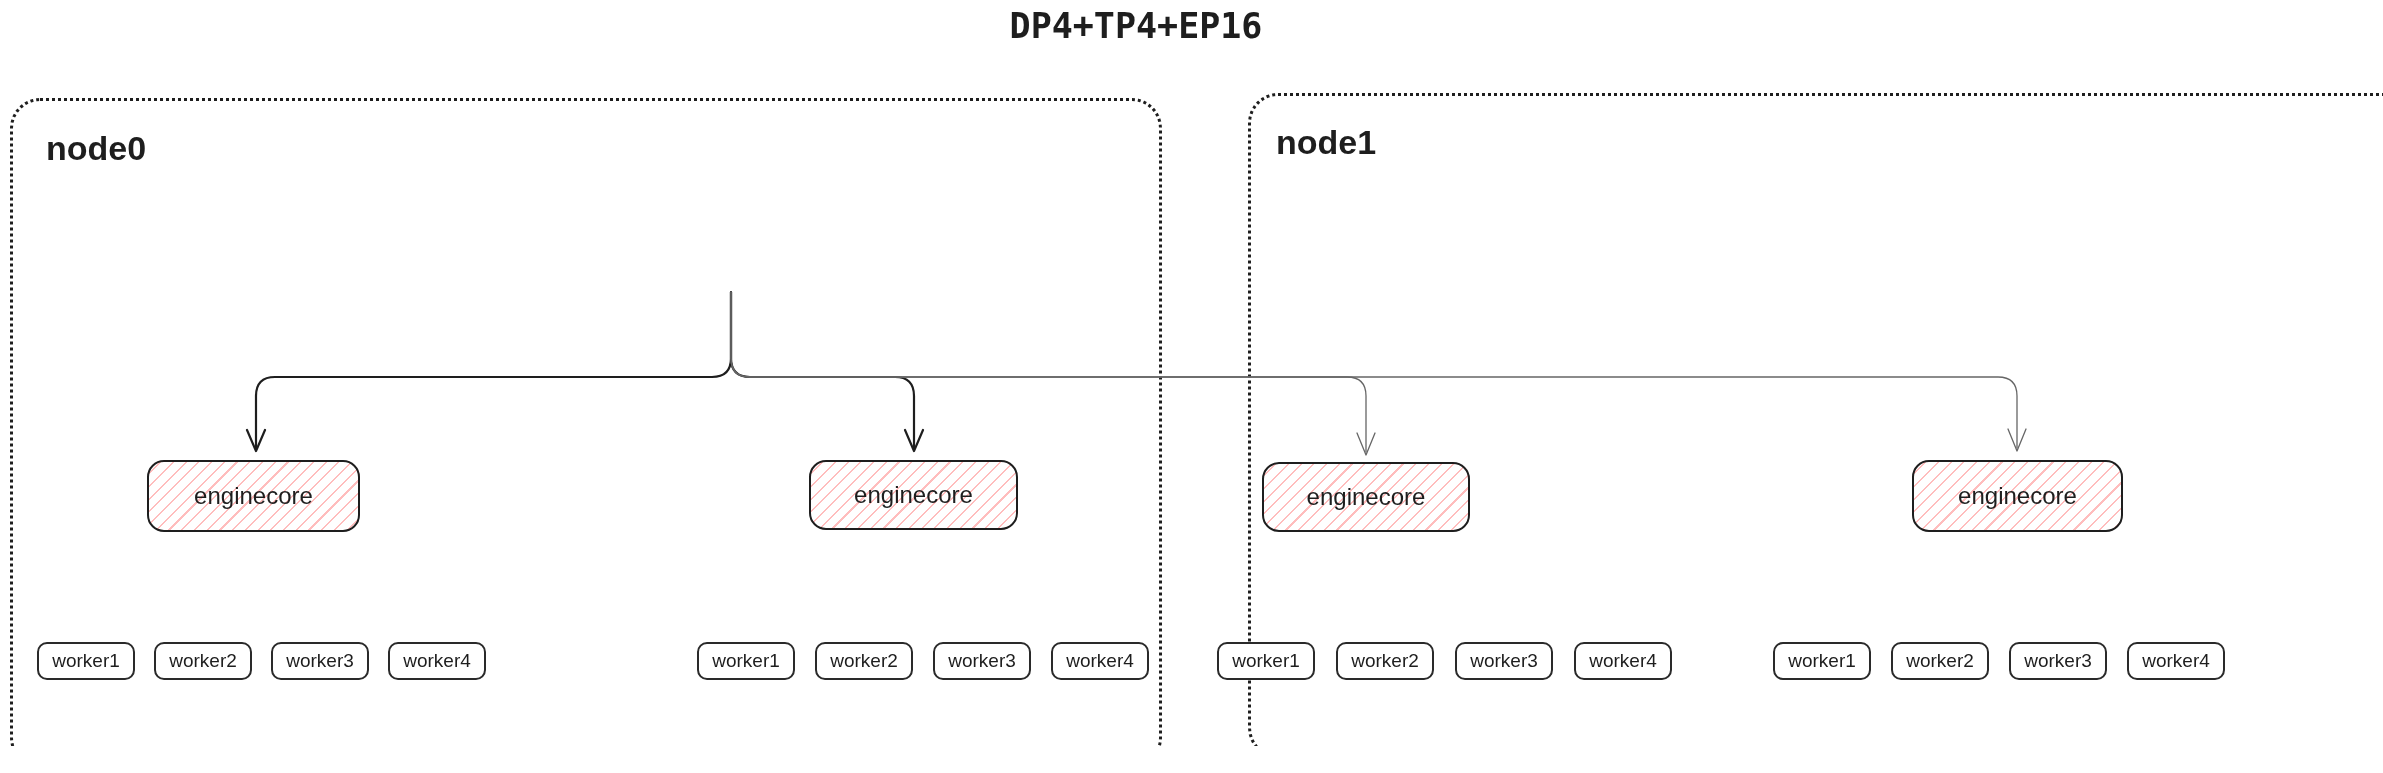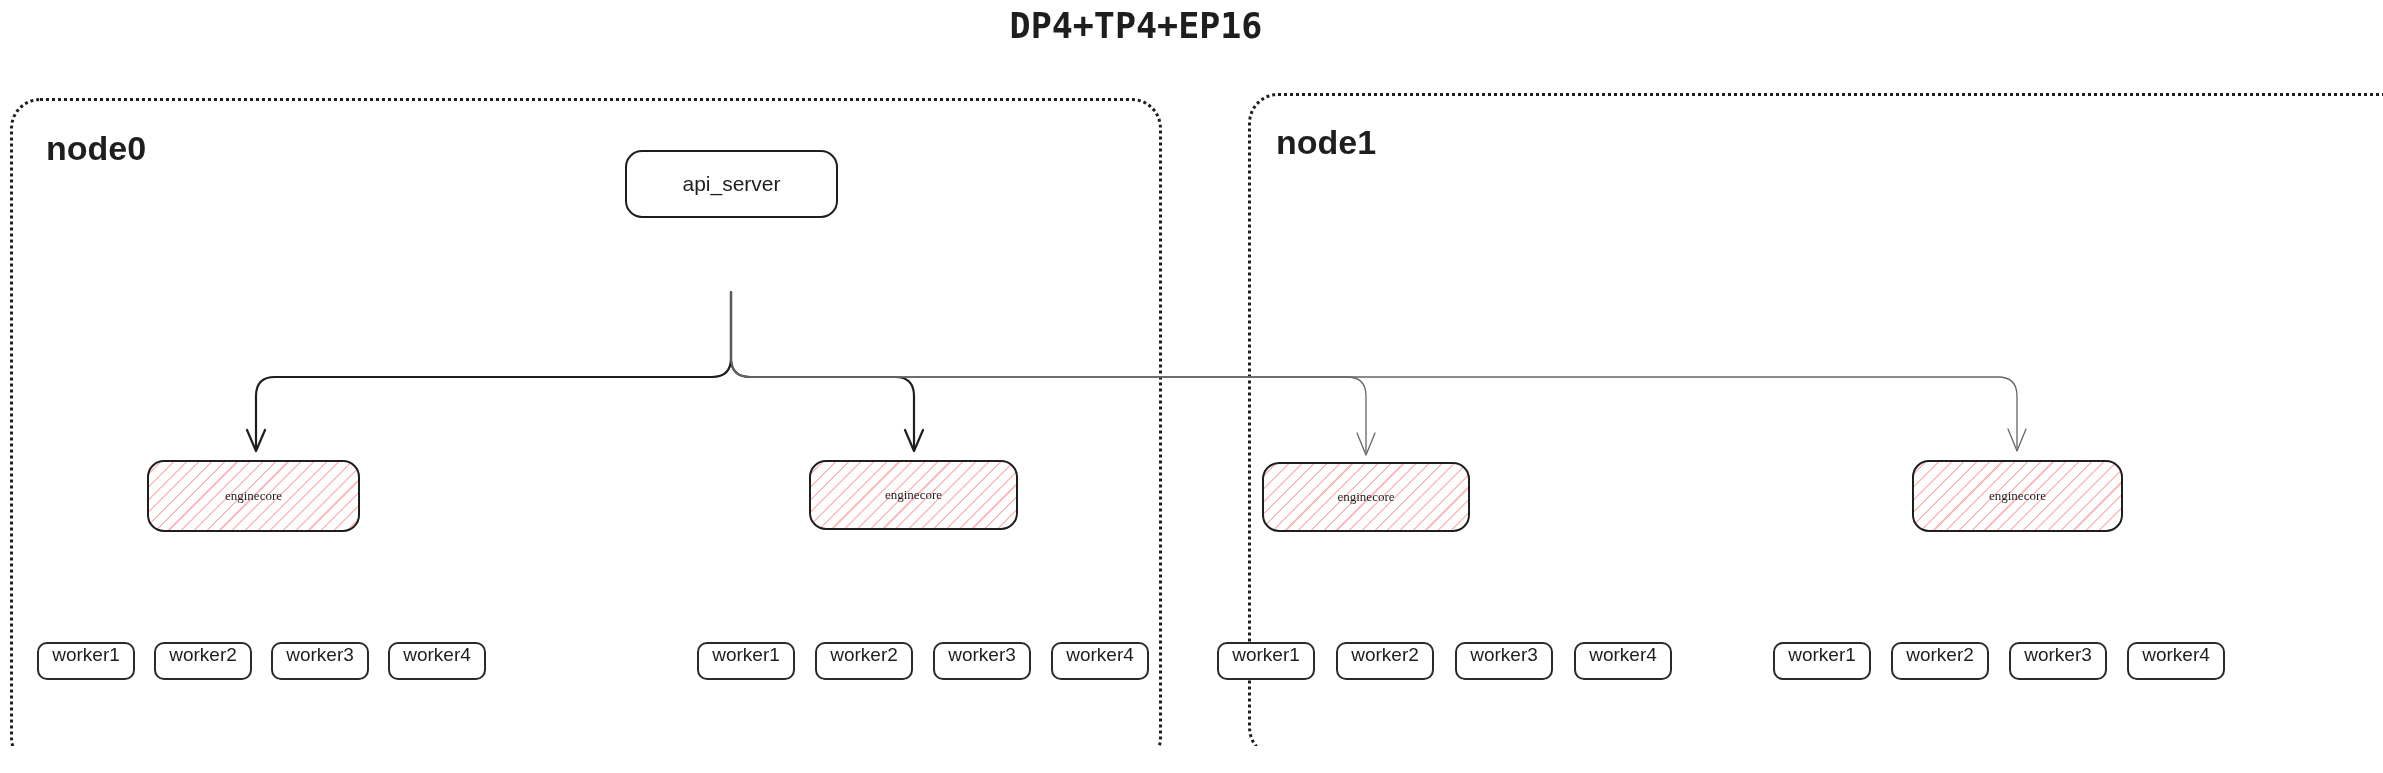--- a/index.html
+++ b/index.html
@@ -54,21 +54,21 @@
     font-size:21px;
     color:var(--ink);
     background:var(--bg);
   }
   .api{left:625px;top:150px;width:213px;height:68px;}
   .async{left:625px;top:220px;width:213px;height:70px;}
   .ec1{left:147px;top:460px;width:213px;height:72px;}
   .ec2{left:809px;top:460px;width:209px;height:70px;}
   .ec3{left:1262px;top:462px;width:208px;height:70px;}
   .ec4{left:1912px;top:460px;width:211px;height:72px;}
-  .ecore{font-size:13px;font-family:Liberation Serif, serif;}
+  .ecore{font-size:24px;}
 
   .hatch-green{
     background-color:var(--bg);
     background-image:repeating-linear-gradient(135deg,
       transparent 0, transparent 7.5px,
       var(--green) 7.5px, var(--green) 9px);
   }
   .hatch-red{
     background-color:var(--bg);
     background-image:repeating-linear-gradient(135deg,
@@ -83,21 +83,21 @@
   }
   .worker-row.g1{left:37px;gap:19px;}
   .worker-row.g2{left:697px;gap:20px;}
   .worker-row.g3{left:1217px;gap:21px;}
   .worker-row.g4{left:1773px;gap:20px;}
   .worker{
     box-sizing:border-box;
     width:98px;height:38px;
     border:2px solid #2a2a2a;
     border-radius:10px;
-    display:flex;align-items:flex-start;justify-content:center;
+    display:flex;align-items:center;justify-content:center;
     font-family:"Liberation Sans","DejaVu Sans",sans-serif;
     font-size:19px;
     color:var(--ink);
     background:var(--bg);
   }
 
   svg.connectors{
     position:absolute;left:0;top:0;
     pointer-events:none;
   }
@@ -125,23 +125,20 @@
       <path d="M905 430 L914 451 L923 430"></path>
     </g>
     <g fill="none" stroke="#666666" stroke-width="1.3" stroke-linecap="round" stroke-linejoin="round">
       <path d="M731 292 L731 358 Q731 377 750 377 L1347 377 Q1366 377 1366 396 L1366 452"></path>
       <path d="M1357 433 L1366 455 L1375 433"></path>
       <path d="M731 292 L731 358 Q731 377 750 377 L1998 377 Q2017 377 2017 396 L2017 448"></path>
       <path d="M2008 429 L2017 451 L2026 429"></path>
     </g>
   </svg>
 
-  <div class="rbox api">
-    <span>api_server</span>
-  </div>
 
   <div class="rbox ec1 ecore hatch-red">
     <span>enginecore</span>
   </div>
   <div class="rbox ec2 ecore hatch-red">
     <span>enginecore</span>
   </div>
   <div class="rbox ec3 ecore hatch-red">
     <span>enginecore</span>
   </div>

